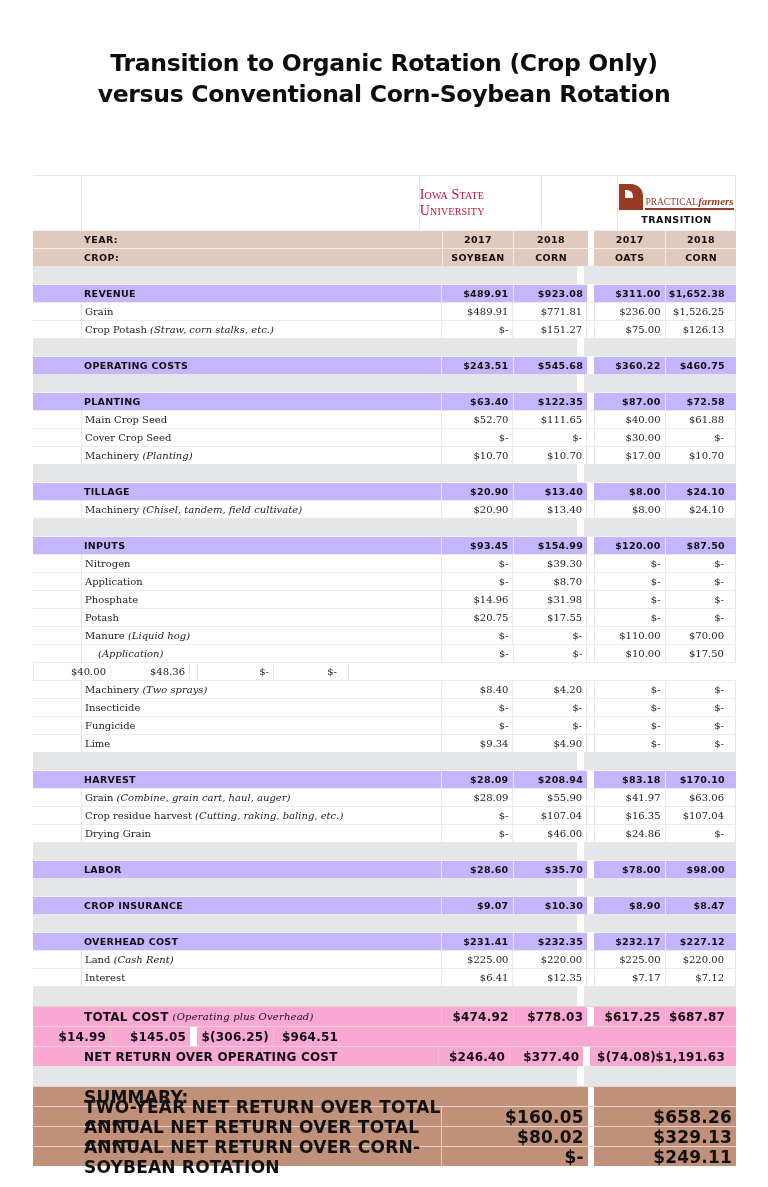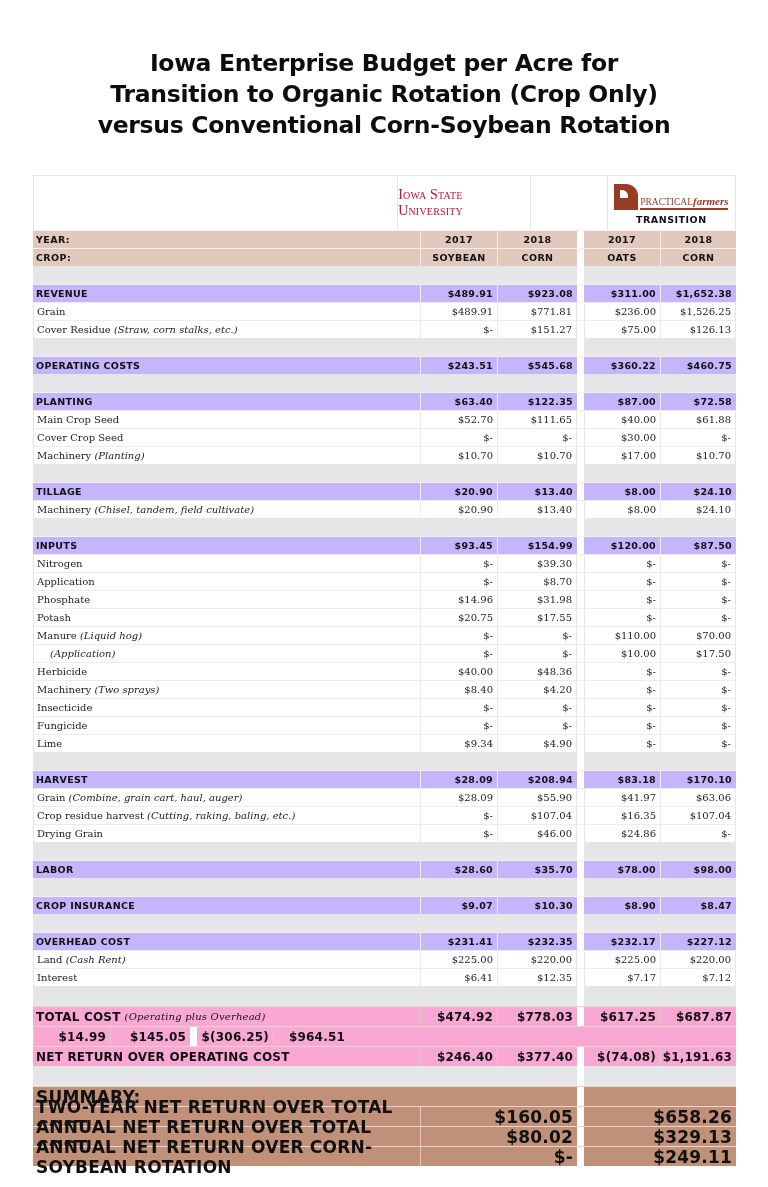--- a/index.html
+++ b/index.html
@@ -9,26 +9,26 @@
   .title {
     position: absolute; left: 0; top: 48px; width: 768px;
     text-align: center; font-family: "DejaVu Sans", sans-serif; font-weight: bold;
     font-size: 23.5px; line-height: 31px; letter-spacing: -0.3px; color: #0d0d0d;
   }
 
   .table { position: absolute; left: 33px; top: 175px; width: 703px; }
 
   .row { position: relative; display: flex; width: 703px; }
   .cell { height: 100%; display: flex; align-items: center; }
-  .lbl { width: 387px; padding-left: 3px; }
+  .lbl { width: 387px; padding-left: 3px; margin-left: 48px; }
   .c1 { width: 77px; justify-content: flex-end; padding-right: 4px; border-left: 1px solid #f1ebe8; }
   .c2 { width: 80px; justify-content: flex-end; padding-right: 4px; border-left: 1px solid #f1ebe8; }
   .gap { width: 7px; background: #ffffff; }
   .c3 { width: 76px; justify-content: flex-end; padding-right: 4px; }
-  .c4 { width: 76px; justify-content: flex-end; padding-right: 4px; border-left: 1px solid #f1ebe8; }
+  .c4 { width: 76px; justify-content: flex-end; padding-right: 11px; border-left: 1px solid #f1ebe8; }
 
   
   .logo-row { height: 55px; border-top: 1px solid #e6e6e6; gap: 35px; }
   .logo-row .lbl { border-left: 1px solid #e6e6e6; background: #fff; }
   .logo-row .isu { width: 157px; background: #fff; border-left: 1px solid #e6e6e6; border-right: 1px solid #e6e6e6;
     display: flex; align-items: center; justify-content: center; }
   .logo-row .pfi { width: 152px; background: #fff; border-left: 1px solid #e6e6e6; border-right: 1px solid #e6e6e6;
     display: flex; flex-direction: column; align-items: center; justify-content: center; }
   .isu-text { font-family: "Liberation Serif", serif; color: #c8102e; font-size: 12.5px; letter-spacing: 0.2px; }
   .pfi-logo { display: flex; align-items: flex-end; gap: 2px; margin-top: 2px; }
@@ -69,21 +69,20 @@
   .sum .cell { font-weight: bold; font-size: 17px; letter-spacing: 0.2px; color: #111; }
   .sum .v1 { width: 157px; justify-content: flex-end; padding-right: 4px; border-left: 1.5px solid #e3cabe; }
   .sum .v2 { width: 152px; justify-content: flex-end; padding-right: 4px; }
   .sum .blank1 { width: 157px; }
   .sum .blank2 { width: 152px; }
 </style>
 </head>
 <body>
 
 <div class="title">
-  <div>Iowa Enterprise Budget per Acre for</div>
   <div>Transition to Organic Rotation (Crop Only)</div>
   <div>versus Conventional Corn-Soybean Rotation</div>
 </div>
 
 <div class="table">
 
   <div class="row logo-row">
     <div class="cell lbl"></div>
     <div class="isu">
       <span class="isu-text" style="font-variant: small-caps; font-size:14px;">Iowa State University</span>
@@ -135,21 +134,21 @@
         <span>Grain</span>
       </div>
     <div class="cell c1">$489.91</div>
     <div class="cell c2">$771.81</div>
     <div class="gap"></div>
     <div class="cell c3">$236.00</div>
     <div class="cell c4">$1,526.25</div>
   </div>
   <div class="row item">
     <div class="cell lbl">
-        <span style="white-space:pre">Cover Residue </span>
+        <span style="white-space:pre">Crop Potash </span>
         <i>(Straw, corn stalks, etc.)</i>
       </div>
     <div class="cell c1">$-</div>
     <div class="cell c2">$151.27</div>
     <div class="gap"></div>
     <div class="cell c3">$75.00</div>
     <div class="cell c4">$126.13</div>
   </div>
 
   <div class="row spacer">
@@ -308,23 +307,20 @@
     <div class="cell lbl" style="padding-left:16px;">
         <i>(Application)</i>
       </div>
     <div class="cell c1">$-</div>
     <div class="cell c2">$-</div>
     <div class="gap"></div>
     <div class="cell c3">$10.00</div>
     <div class="cell c4">$17.50</div>
   </div>
   <div class="row item">
-    <div class="cell lbl">
-        <span>Herbicide</span>
-      </div>
     <div class="cell c1">$40.00</div>
     <div class="cell c2">$48.36</div>
     <div class="gap"></div>
     <div class="cell c3">$-</div>
     <div class="cell c4">$-</div>
   </div>
   <div class="row item">
     <div class="cell lbl">
         <span style="white-space:pre">Machinery </span>
         <i>(Two sprays)</i>

